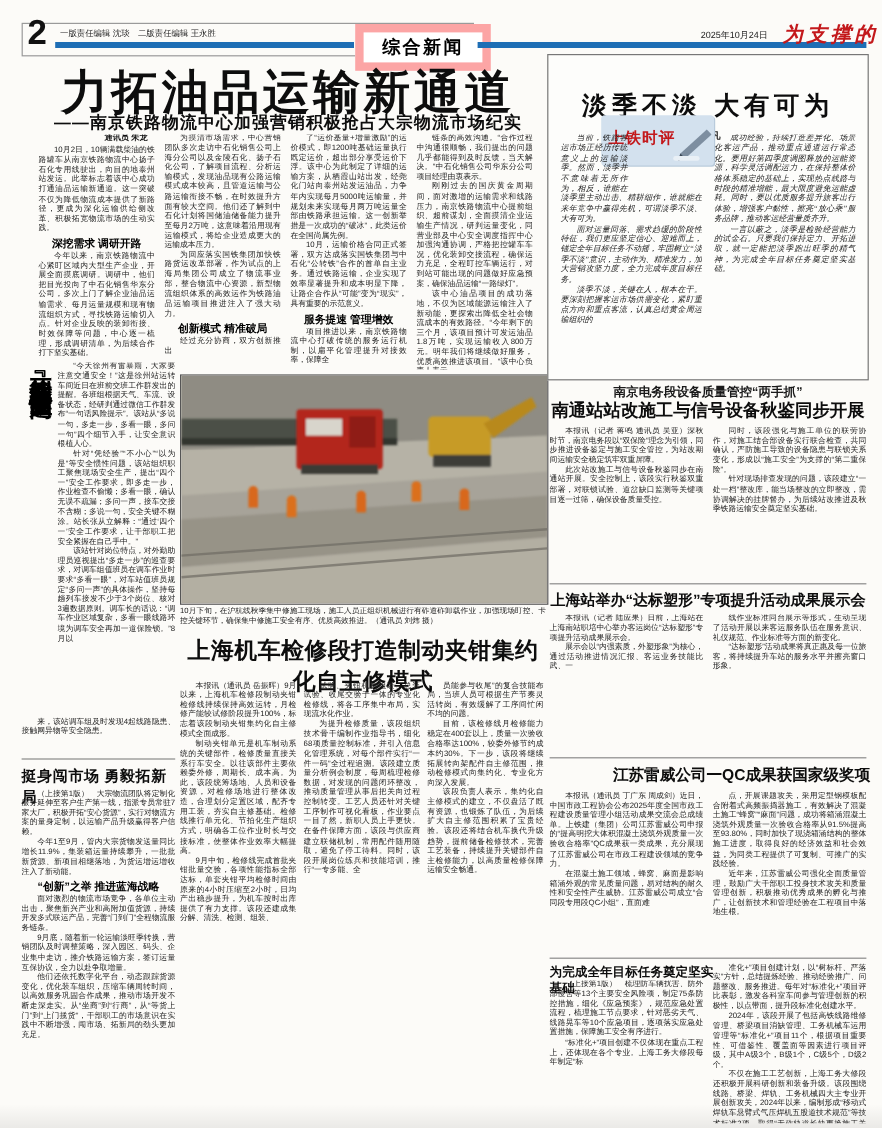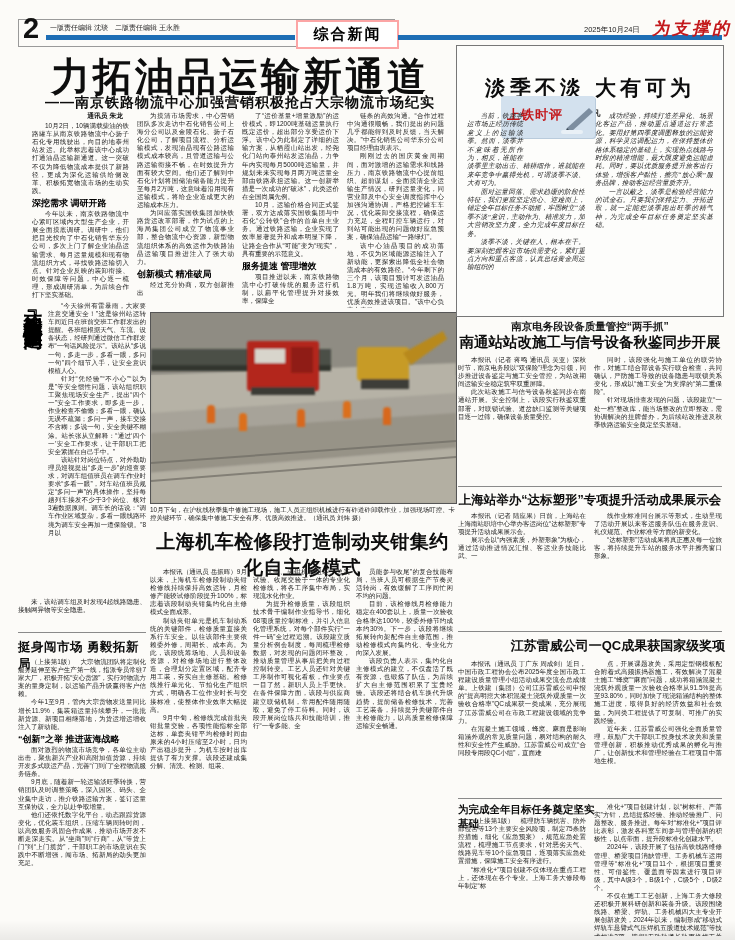--- a/index.html
+++ b/index.html
@@ -2,37 +2,37 @@
 <html><head>
 <meta charset="utf-8">
 <style>
   html,body{margin:0;padding:0;background:#e9e7e2;}
   #page{position:relative;width:735px;height:940px;background:#fcfbf8;overflow:hidden;
         font-family:"Liberation Sans","DejaVu Sans",sans-serif;color:#1a1a1a;}
   .abs{position:absolute;}
   .bodytext{font-size:6.5px;line-height:8.1px;text-align:justify;overflow:hidden;color:#222;}
   .bodytext p{margin:0;text-indent:2em;}
   .ital{font-family:"Liberation Serif","DejaVu Serif",serif;font-style:italic;font-size:6.7px;line-height:8.4px;}
-  .subhead{font-weight:bold;text-align:left;font-size:9px;margin:4px 0 3px 0;text-indent:0!important;color:#000;}
+  .subhead{font-weight:bold;text-align:center;font-size:9px;margin:4px 0 3px 0;text-indent:0!important;color:#000;}
   .rule{background:#8a8a8a;height:1px;}
   .colbyline{font-size:6.8px;font-weight:bold;text-align:right;padding-right:6px;margin-bottom:2px;color:#111;}
   h1,h2,h3{margin:0;font-weight:bold;color:#0d0d0d;}
   .center{text-align:center;}
   .stampspace{float:right;width:62px;height:46px;}
 </style>
 </head>
 <body>
 
 <div id="page">
 
   <div class="abs" style="left:18px;top:19px;width:375px;height:26px;border:1px solid #9a9a9a;"></div>
   <div class="abs" style="left:23px;top:12px;font-size:29px;font-weight:bold;color:#111;">2</div>
   <div class="abs" style="left:50px;top:23px;font-size:7px;color:#222;">一版责任编辑 沈琰　二版责任编辑 王永胜</div>
   <div class="abs" style="left:46px;top:35px;width:249px;height:5px;background:#1e6eb5;"></div>
-  <div class="abs" style="left:296px;top:20px;width:99px;height:25px;border:2px solid #fca5a5;background:#fff;display:flex;align-items:center;justify-content:center;">
+  <div class="abs" style="left:296px;top:20px;width:99px;height:25px;border:7px solid #fca5a5;background:#fff;display:flex;align-items:center;justify-content:center;">
     <span style="font-size:15px;font-weight:bold;letter-spacing:2px;color:#000;">综合新闻</span>
   </div>
   <div class="abs" style="left:398px;top:35px;width:324px;height:5px;background:#1e6eb5;"></div>
   <div class="abs" style="left:584px;top:25px;font-size:7.5px;color:#222;">2025年10月24日</div>
   <div class="abs" style="left:652px;top:17px;font-size:17px;font-weight:bold;font-style:italic;letter-spacing:3px;color:#c3191c;font-family:'Liberation Serif','DejaVu Serif',serif;">为支撑的</div>
 
   <h1 class="abs center" style="left:30px;top:50px;width:420px;font-size:39px;letter-spacing:3px;">力拓油品运输新通道</h1>
   <h2 class="abs center" style="left:30px;top:94px;width:420px;font-size:14px;letter-spacing:1px;text-align:center;">——南京铁路物流中心加强营销积极抢占大宗物流市场纪实</h2>
 
   <div class="abs bodytext" style="left:32px;top:112px;width:97px;height:196px;">

